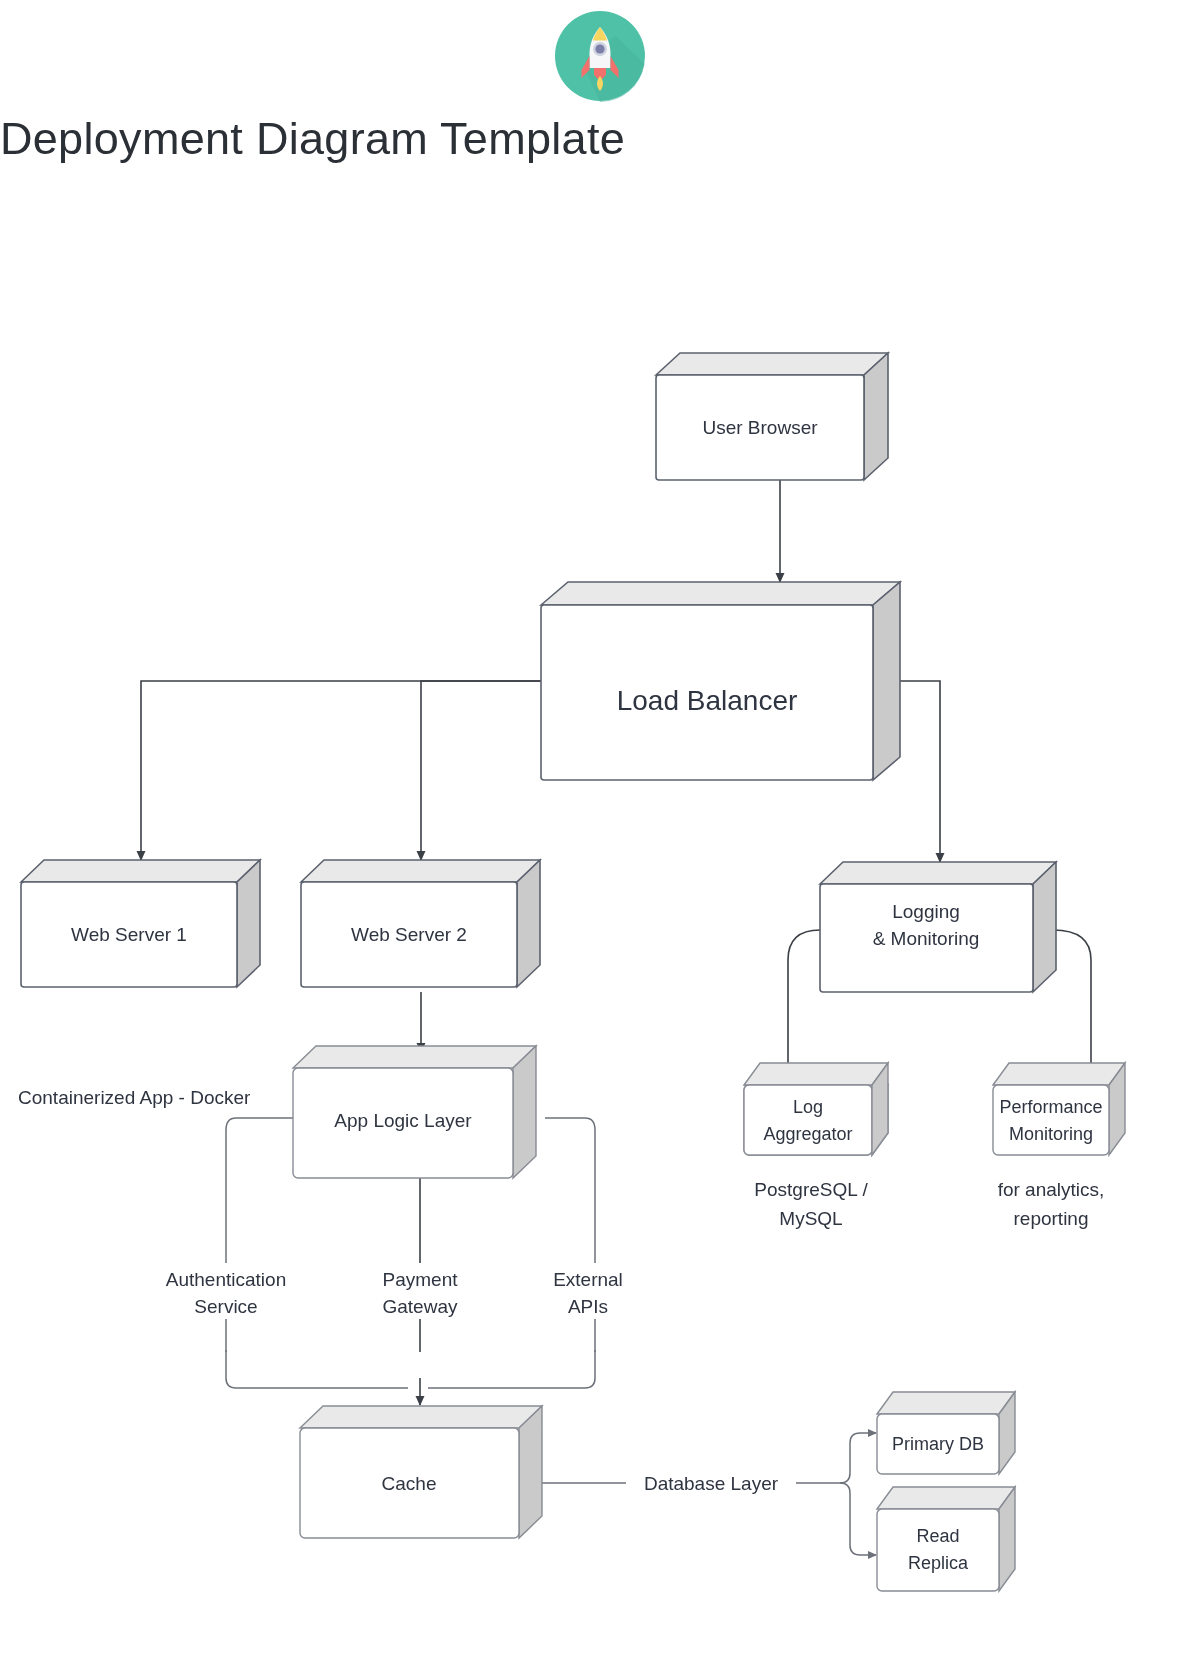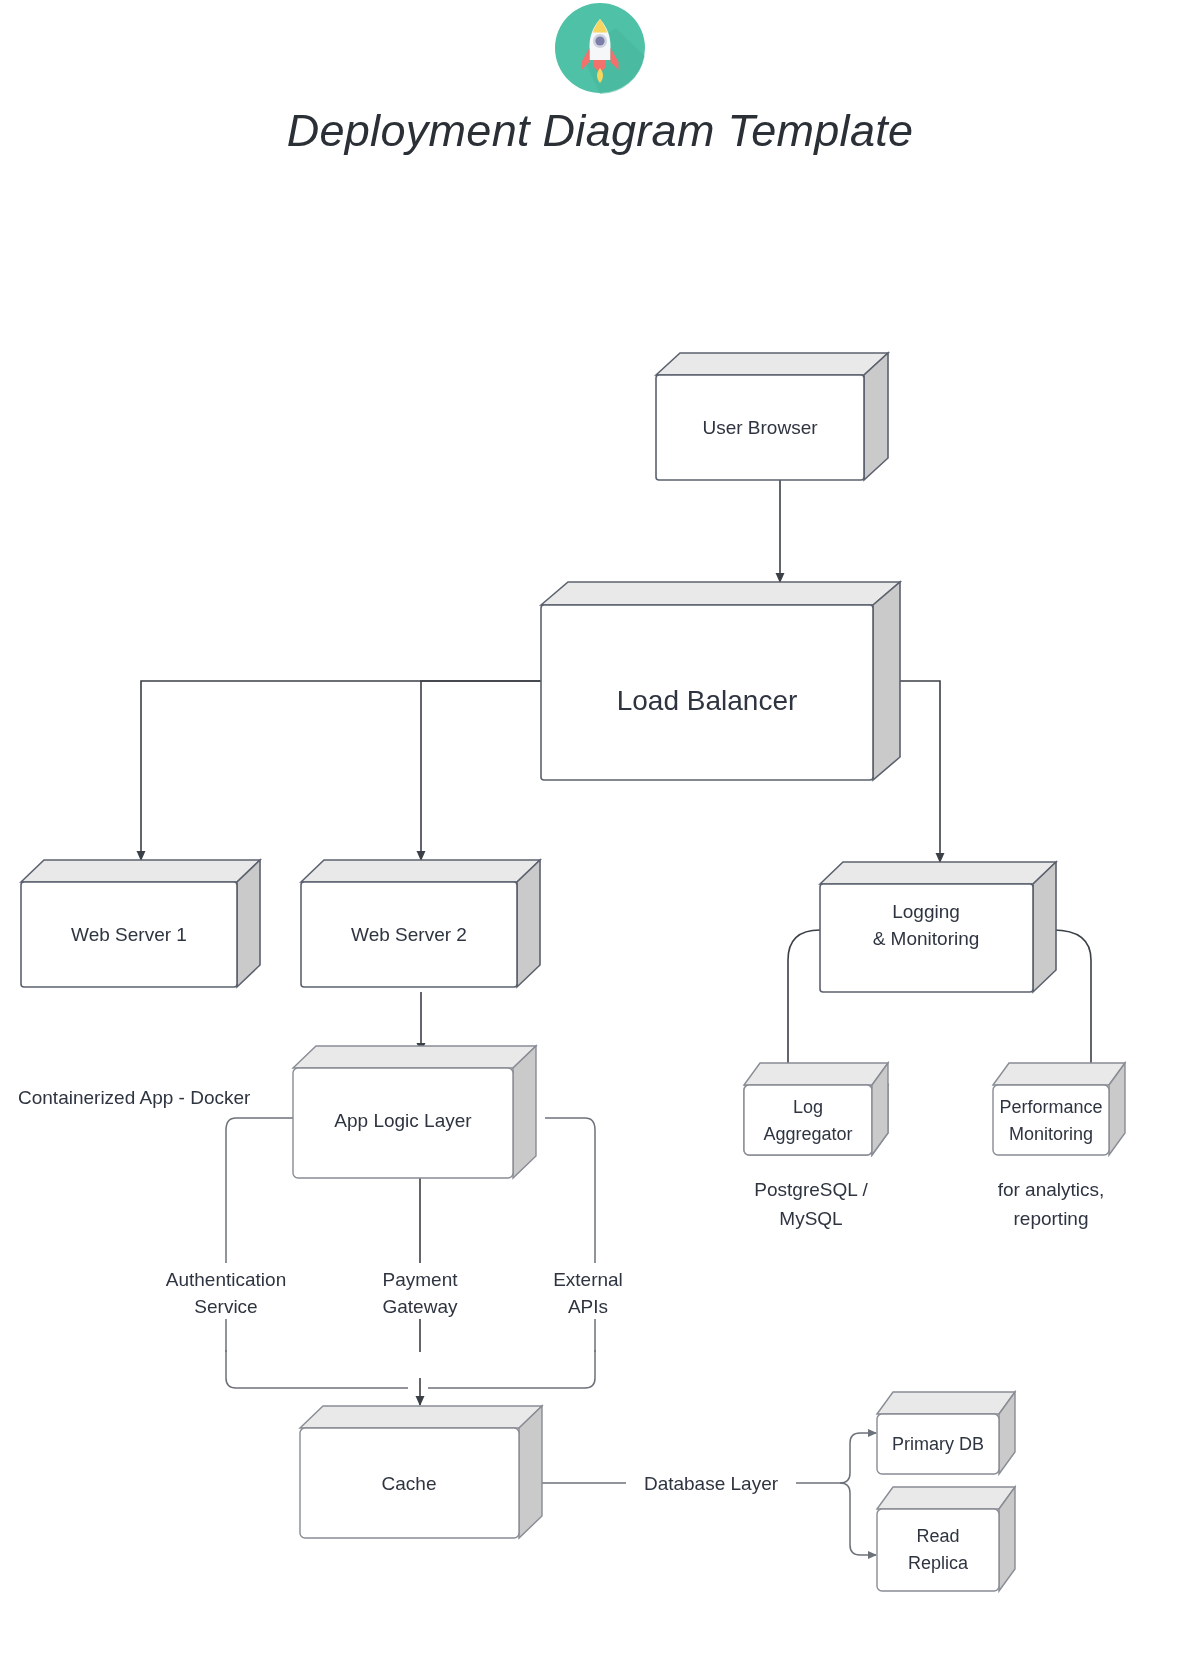--- a/index.html
+++ b/index.html
@@ -10,24 +10,23 @@
   body {
     width: 1200px;
     height: 1671px;
     font-family: "Liberation Sans", "DejaVu Sans", sans-serif;
     color: #2e3440;
     position: relative;
     overflow: hidden;
   }
   .header {
     width: 100%;
-    text-align: center;
-    padding-top: 0;
+    text-align: left;
+    padding-top: 8px;
     box-sizing: border-box;
-    font-style: italic;
   }
   .logo-wrap {
     display: flex;
     justify-content: center;
     align-items: center;
     height: 96px;
   }
   .page-title {
     font-size: 45px;
     font-weight: 400;

